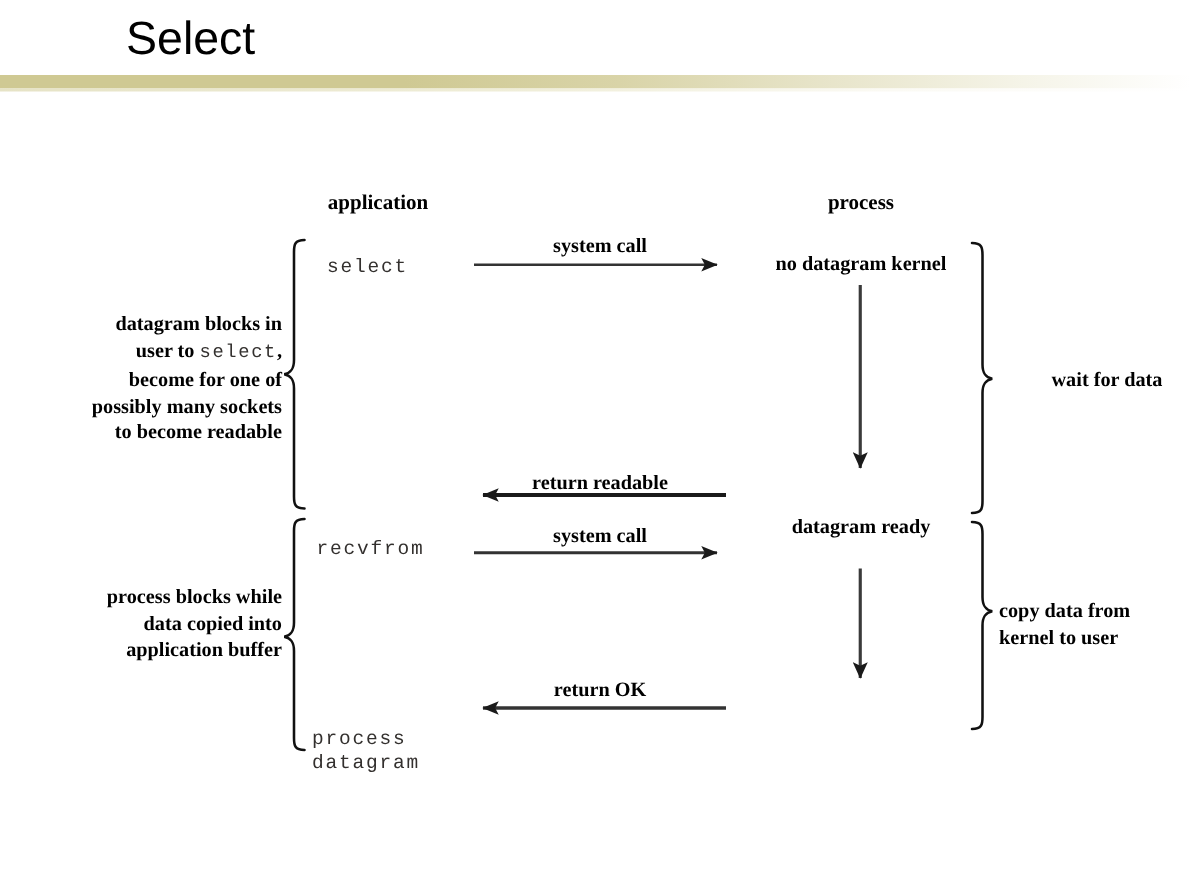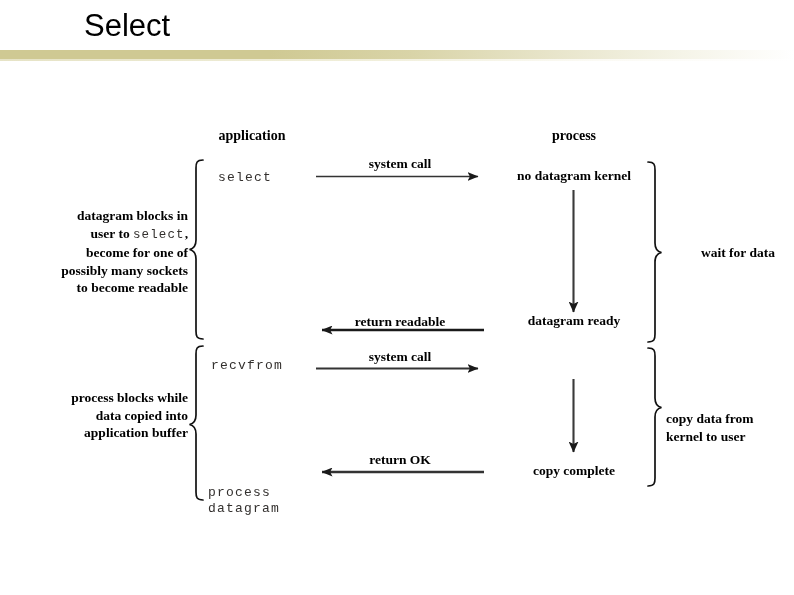--- a/index.html
+++ b/index.html
@@ -226,24 +226,23 @@
     <div class="dtext serif-bold center" style="left:318px; top:155px; width:164px;">system call</div>
 
     <div class="dtext serif-bold center" style="left:318px; top:313px; width:164px;">return readable</div>
 
     <div class="dtext serif-bold center" style="left:318px; top:348px; width:164px;">system call</div>
 
     <div class="dtext serif-bold center" style="left:318px; top:451px; width:164px;">return OK</div>
 
     <div class="dtext serif-bold center" style="left:494px; top:167px; width:160px;">no datagram kernel</div>
 
-    <div class="dtext serif-bold center" style="left:494px; top:312px; width:160px;">datagram ready</div>
-
-
-    <div class="dtext serif-bold center" style="left:494px; top:462px; width:160px;">copy complete</div>
+    <div class="dtext serif-bold center" style="left:494px; top:342px; width:160px;">datagram ready</div>
+
+
 
     <div class="dtext serif-bold left" style="left:666px; top:244px;margin-left:35px;">wait for data</div>
 
-    <div class="dtext serif-bold left multiline" style="left:666px; top:398px; line-height:17.5px;margin-top:12px;">copy data from
+    <div class="dtext serif-bold left multiline" style="left:666px; top:398px; line-height:17.5px;">copy data from
 kernel to user</div>
 
   </div>
 </div>
 
 </body></html>

